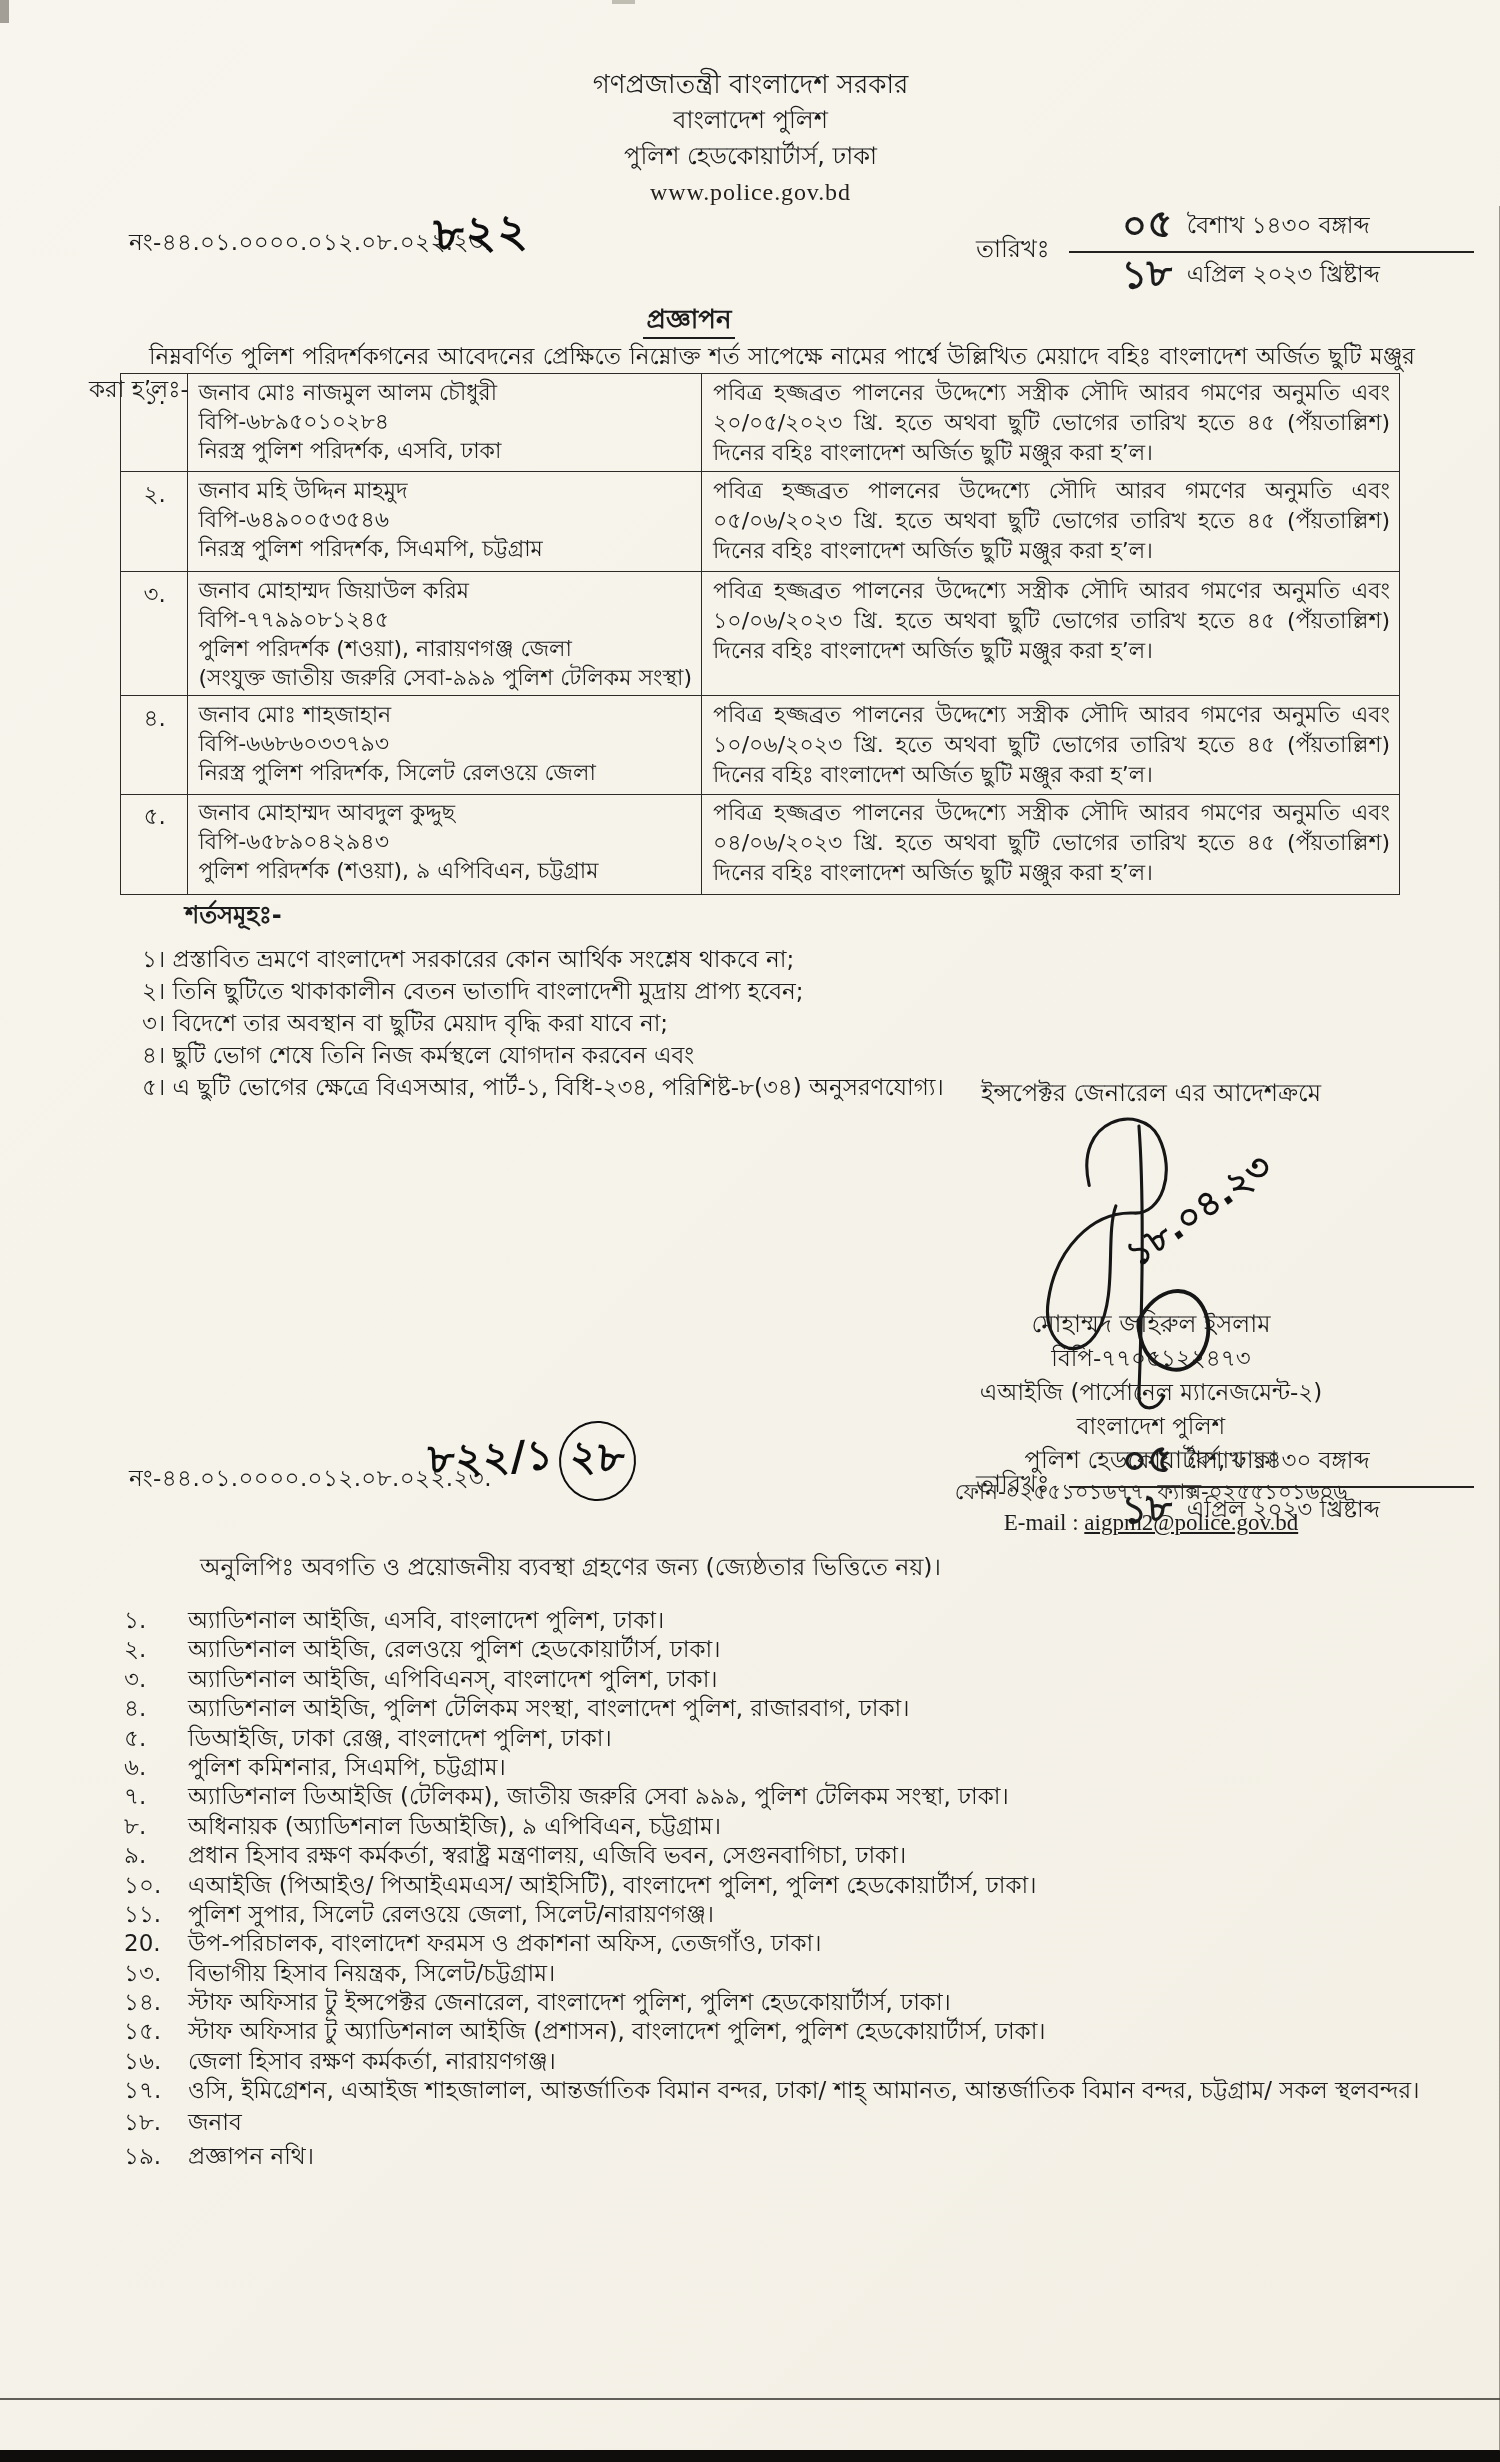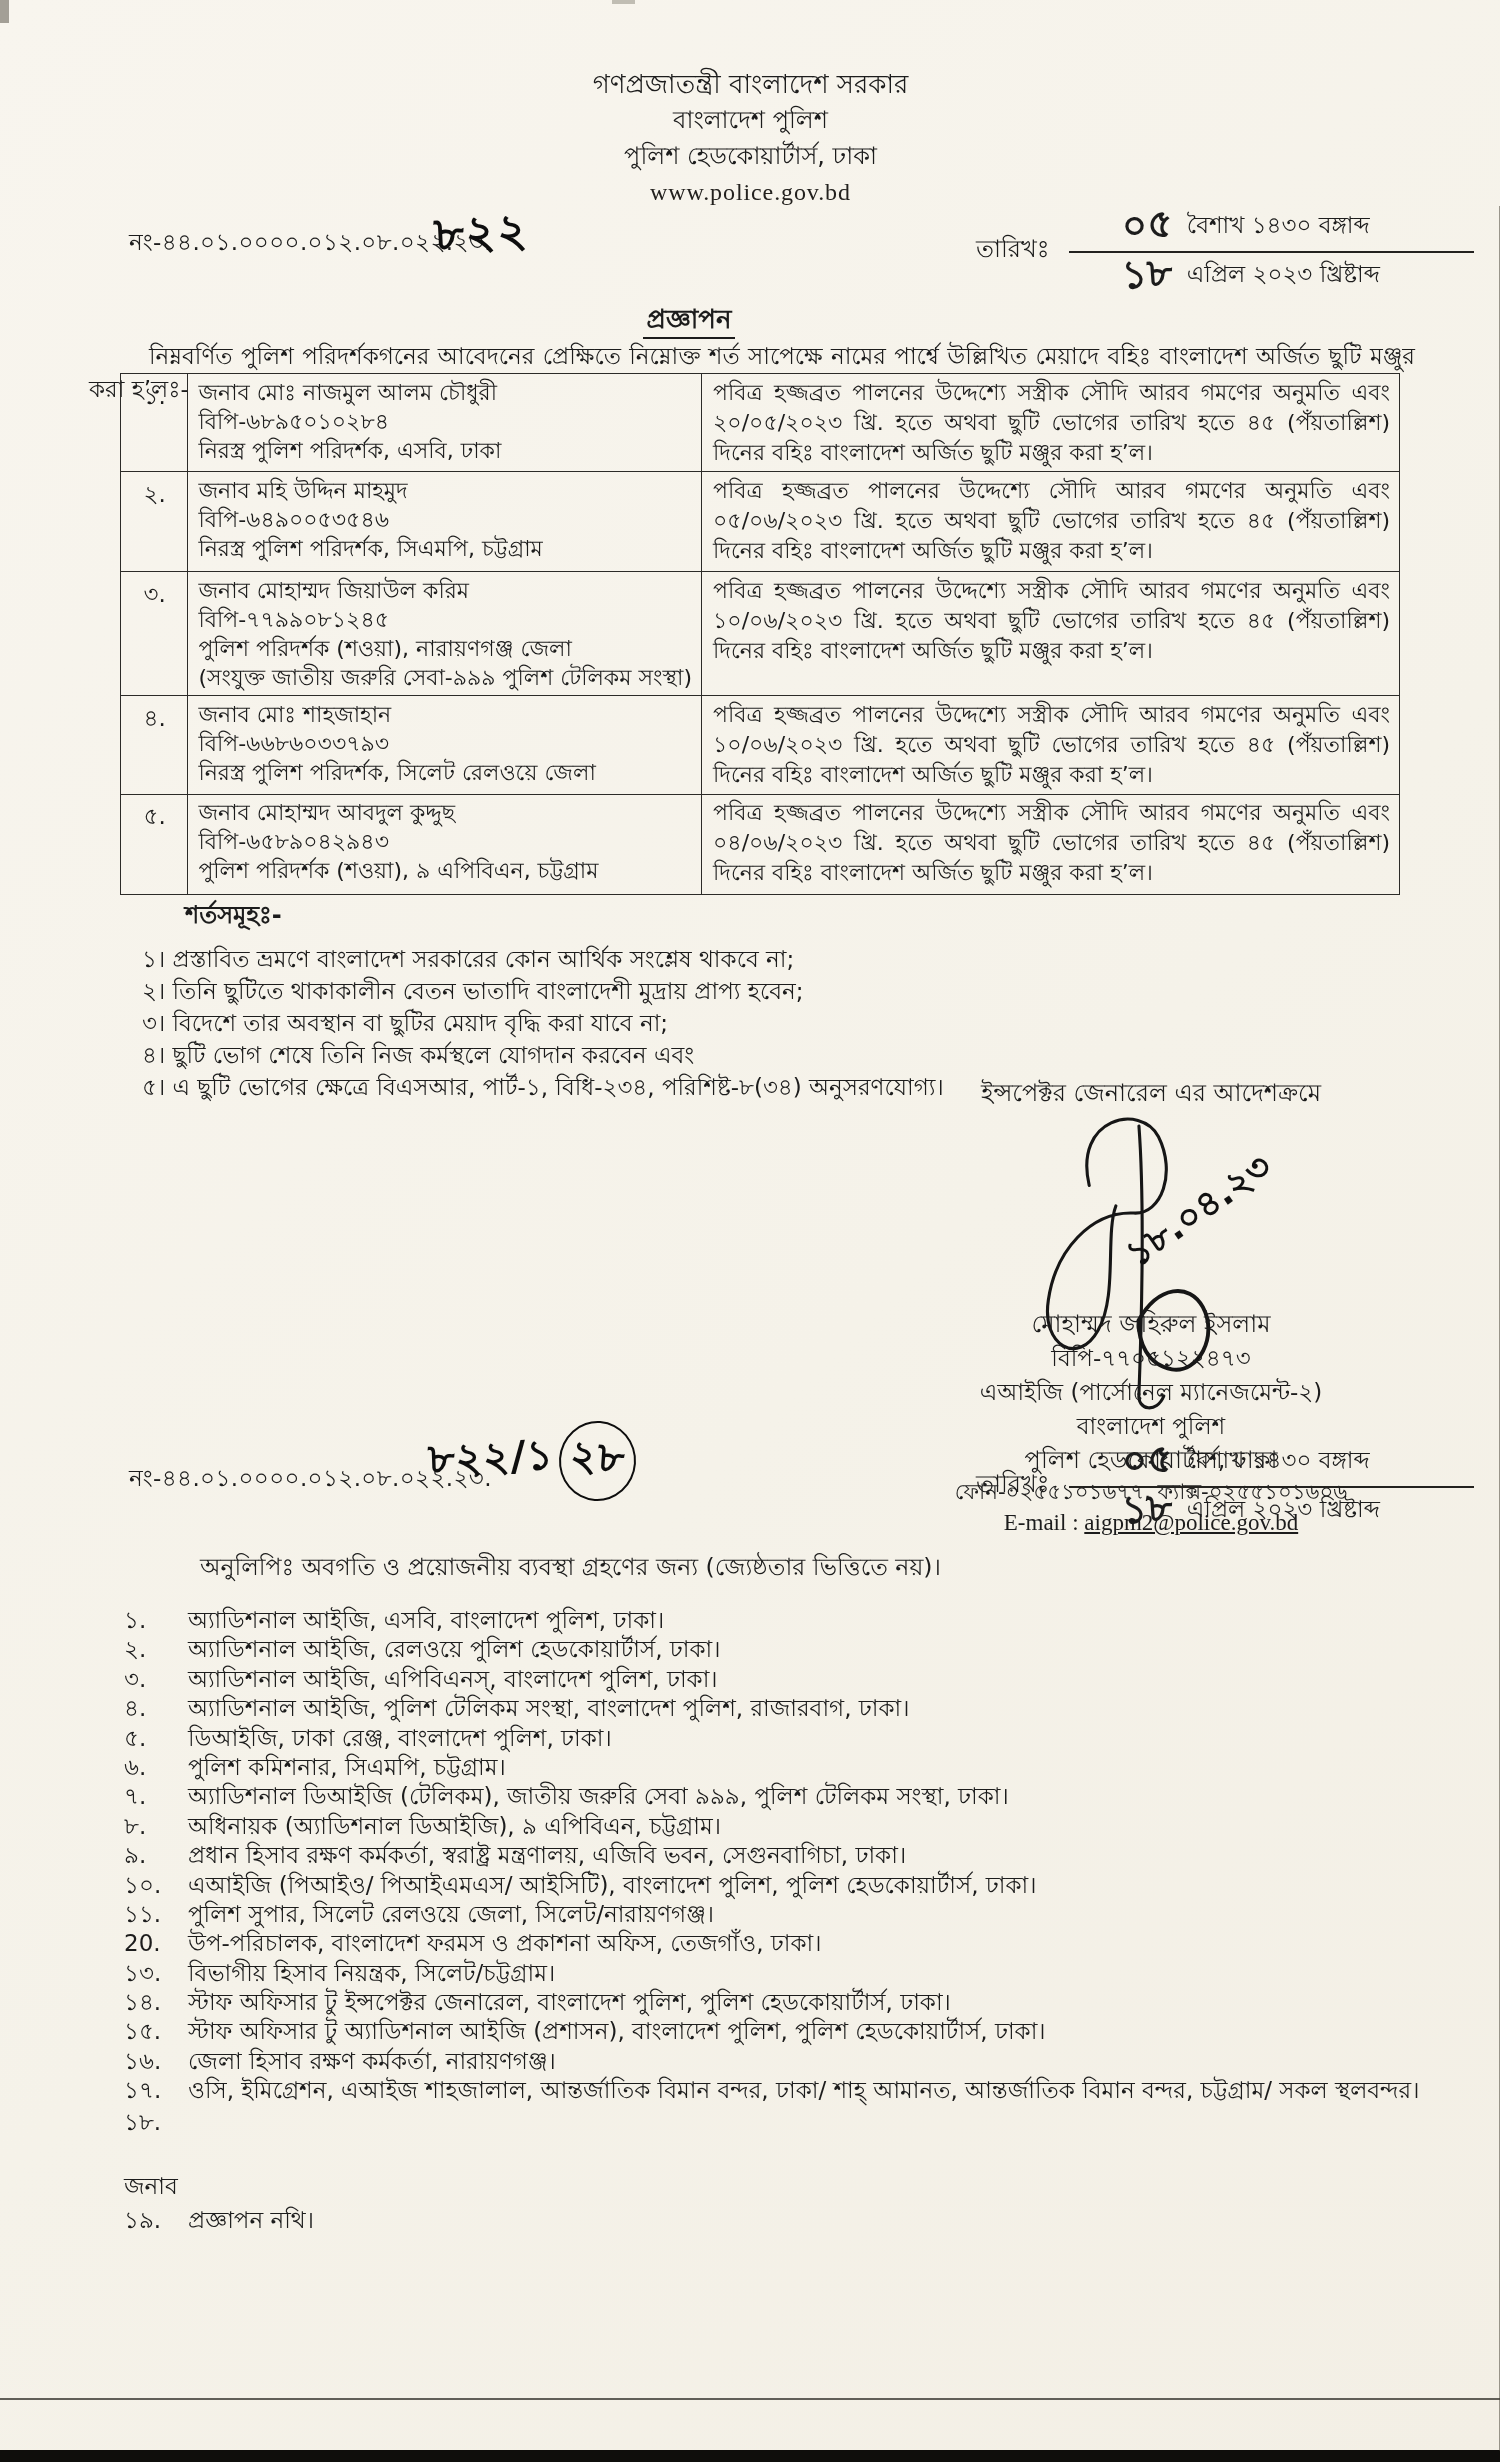--- a/index.html
+++ b/index.html
@@ -265,21 +265,21 @@
         <span class="dt">স্টাফ অফিসার টু অ্যাডিশনাল আইজি (প্রশাসন), বাংলাদেশ পুলিশ, পুলিশ হেডকোয়ার্টার্স, ঢাকা।</span>
       </div>
     <div class="ditem">
         <span class="dn">১৬.</span>
         <span class="dt">জেলা হিসাব রক্ষণ কর্মকর্তা, নারায়ণগঞ্জ।</span>
       </div>
     <div class="ditem">
         <span class="dn">১৭.</span>
         <span class="dt">ওসি, ইমিগ্রেশন, এআইজ শাহজালাল, আন্তর্জাতিক বিমান বন্দর, ঢাকা/ শাহ্ আমানত, আন্তর্জাতিক বিমান বন্দর, চট্টগ্রাম/ সকল স্থলবন্দর।</span>
       </div>
-    <div class="ditem" style="margin-top:7.1px;flex-direction:column;">
+    <div class="ditem" style="margin-top:7.1px;">
         <span class="dn">১৮.</span>
         <span class="dt">জনাব</span>
       </div>
     <div class="ditem" style="margin-top:9px;">
         <span class="dn">১৯.</span>
         <span class="dt">প্রজ্ঞাপন নথি।</span>
       </div>
   </div>
 
   <div class="abs foldline"></div>

